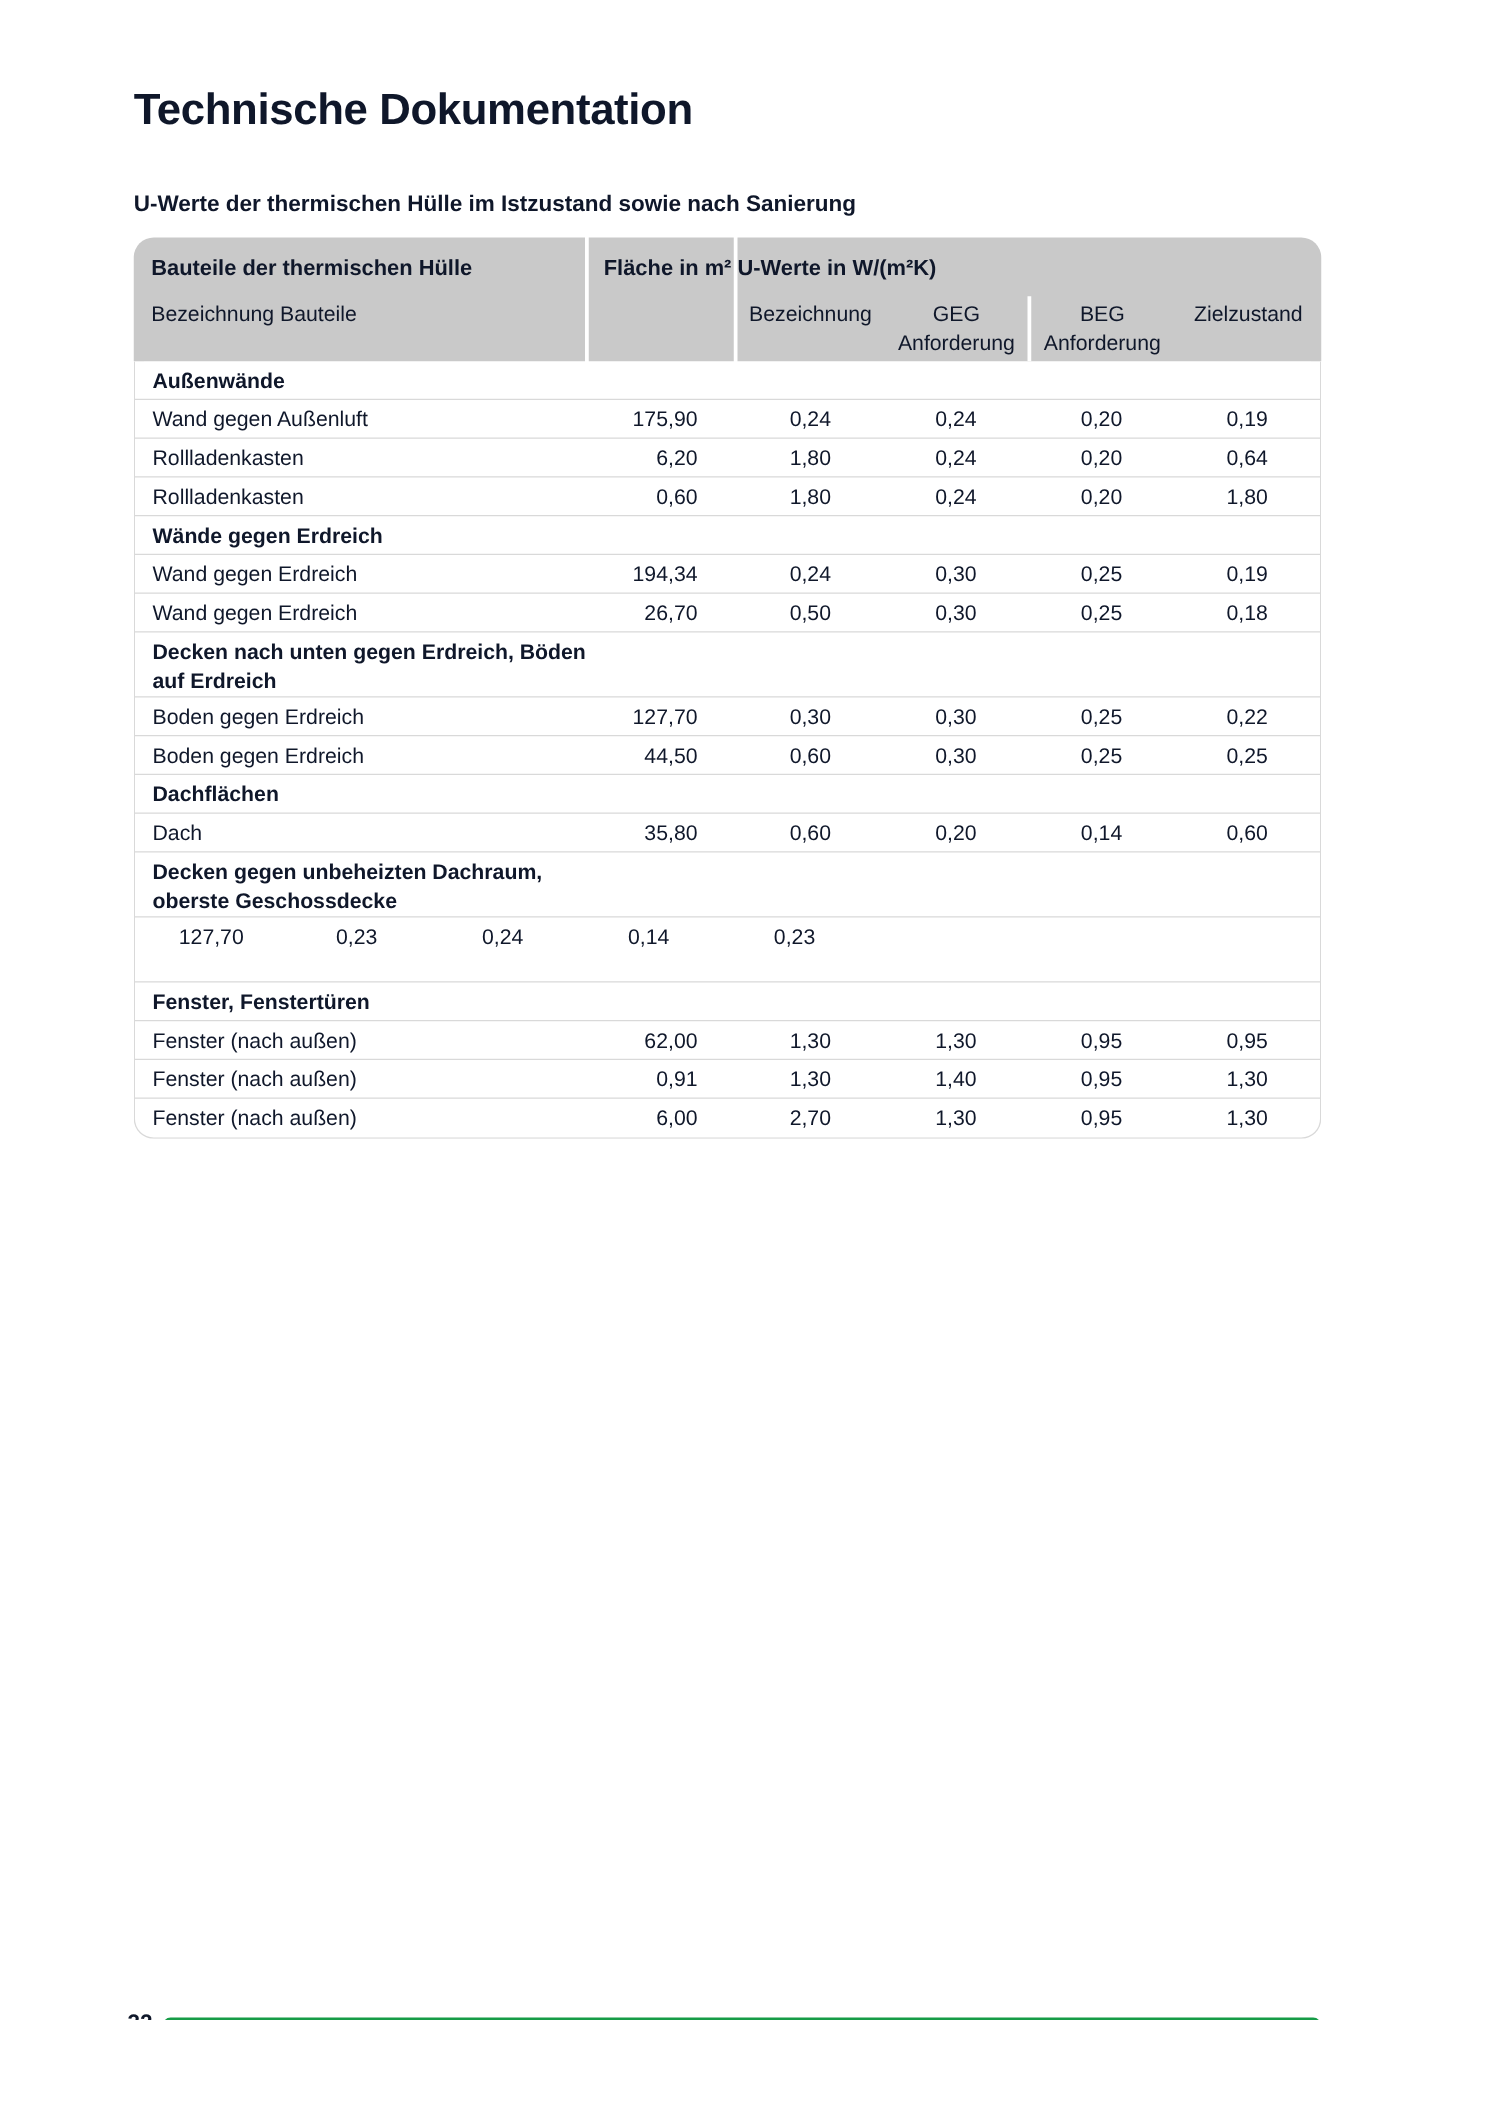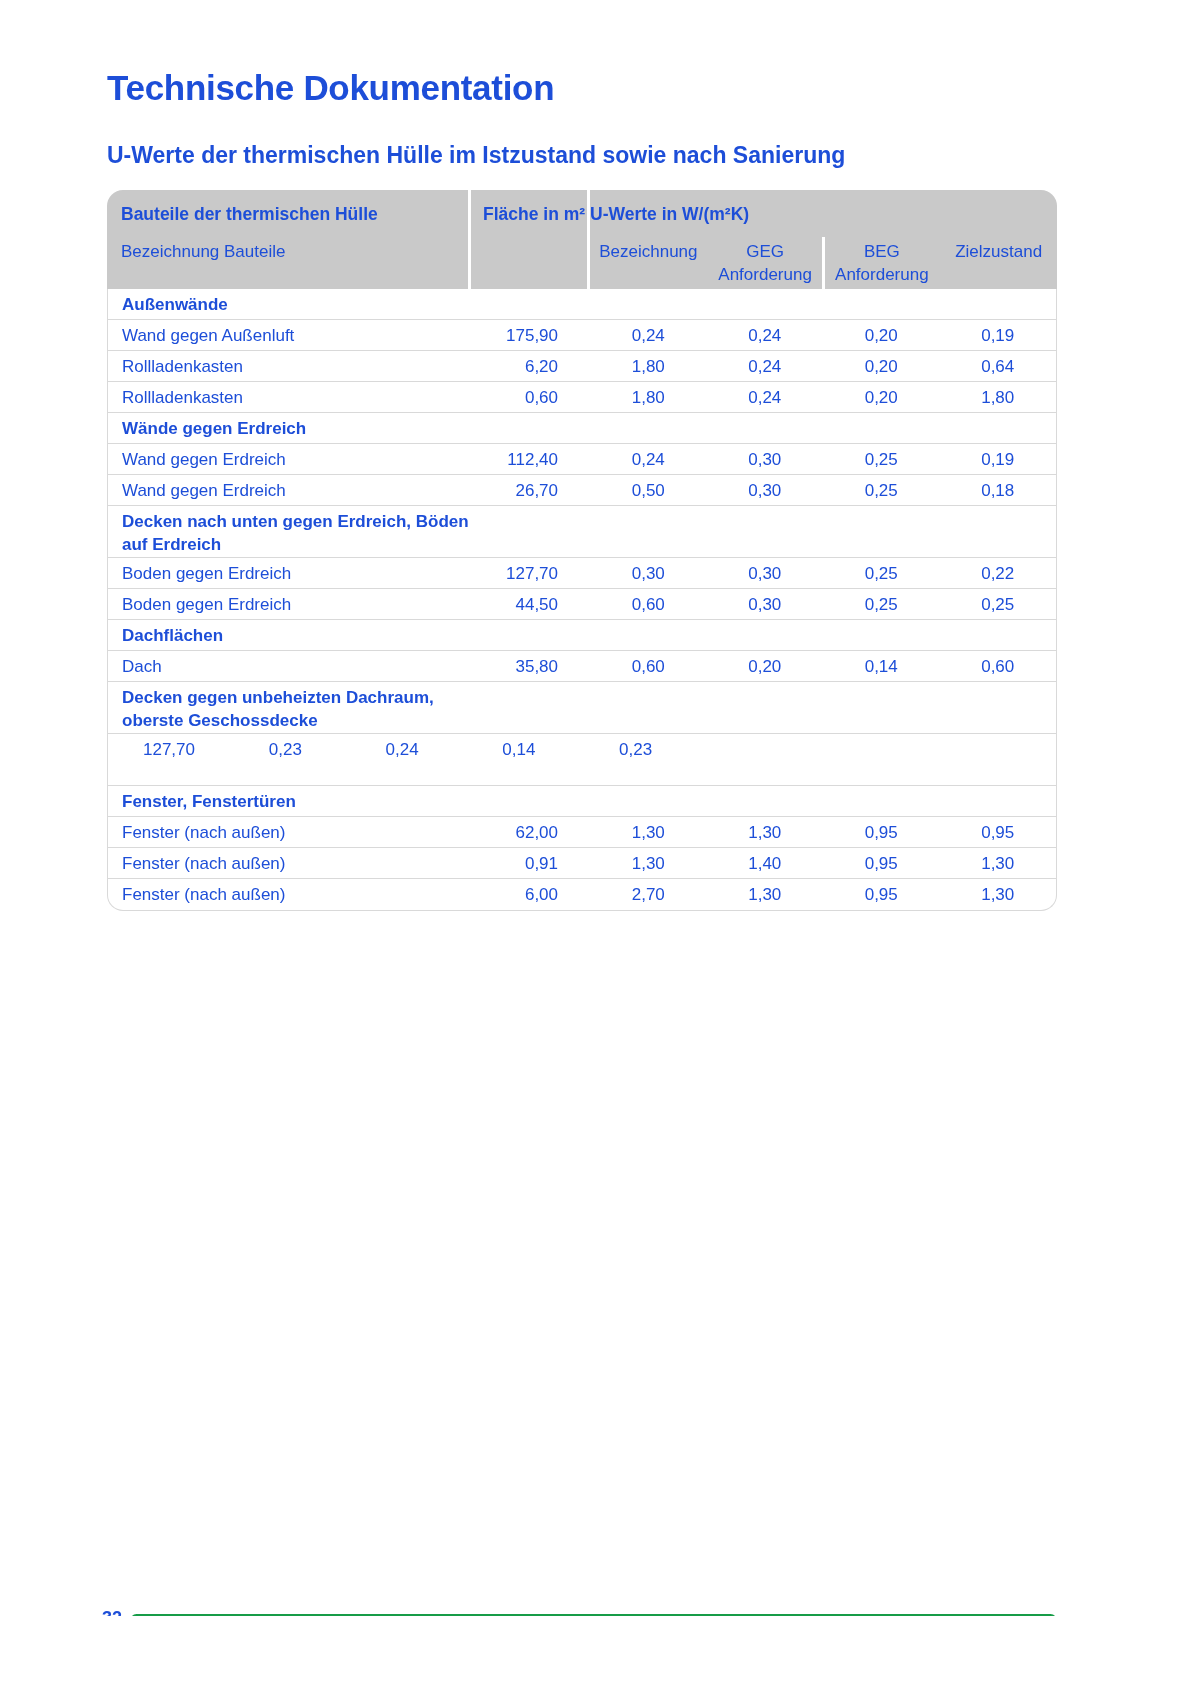--- a/index.html
+++ b/index.html
@@ -2,36 +2,36 @@
 <html><head>
 <meta charset="utf-8">
 <style>
   html, body { margin: 0; padding: 0; background: #ffffff; }
   .page {
     position: relative;
     width: 1201px;
     height: 1616px;
     background: #ffffff;
     font-family: "Liberation Sans", sans-serif;
-    color: #1d4ed8;
+    color: #0f172a;
     overflow: hidden;
   }
   .doc-title {
     position: absolute;
     left: 107px;
     top: 68px;
     font-size: 35px;
     font-weight: 700;
     letter-spacing: -0.3px;
   }
   .doc-subtitle {
     position: absolute;
     left: 107px;
-    top: 142px;
-    font-size: 23px;
+    top: 153px;
+    font-size: 18px;
     font-weight: 700;
   }
   .uw-table {
     position: absolute;
     left: 107px;
     top: 190px;
     width: 950px;
   }
   
   .thead { position: relative; height: 99px; }
@@ -158,21 +158,21 @@
         <div class="cu">0,20</div>
         <div class="cu">1,80</div>
       </div>
 
       <div class="row section">
         <div class="c1">Wände gegen Erdreich</div>
       </div>
 
       <div class="row">
         <div class="c1">Wand gegen Erdreich</div>
-        <div class="c2">112,40</div>
+        <div class="c2">194,34</div>
         <div class="cu">0,24</div>
         <div class="cu">0,30</div>
         <div class="cu">0,25</div>
         <div class="cu">0,19</div>
       </div>
 
       <div class="row">
         <div class="c1">Wand gegen Erdreich</div>
         <div class="c2">26,70</div>
         <div class="cu">0,50</div>

